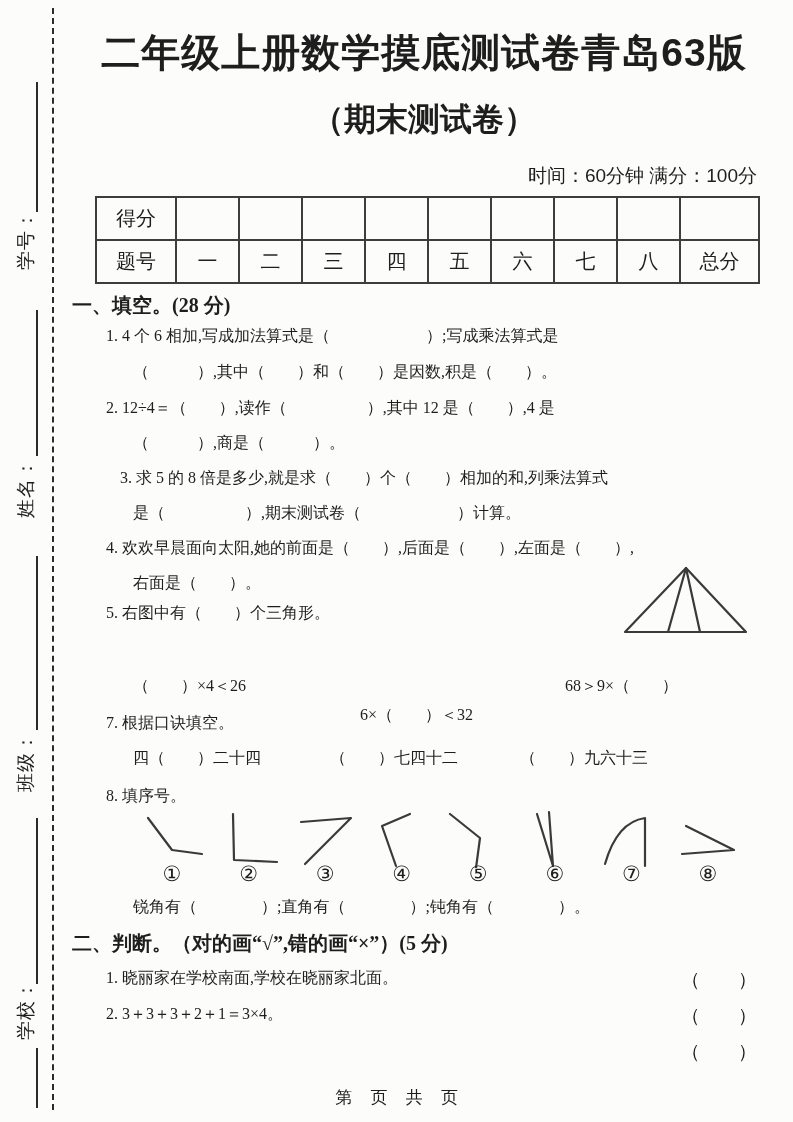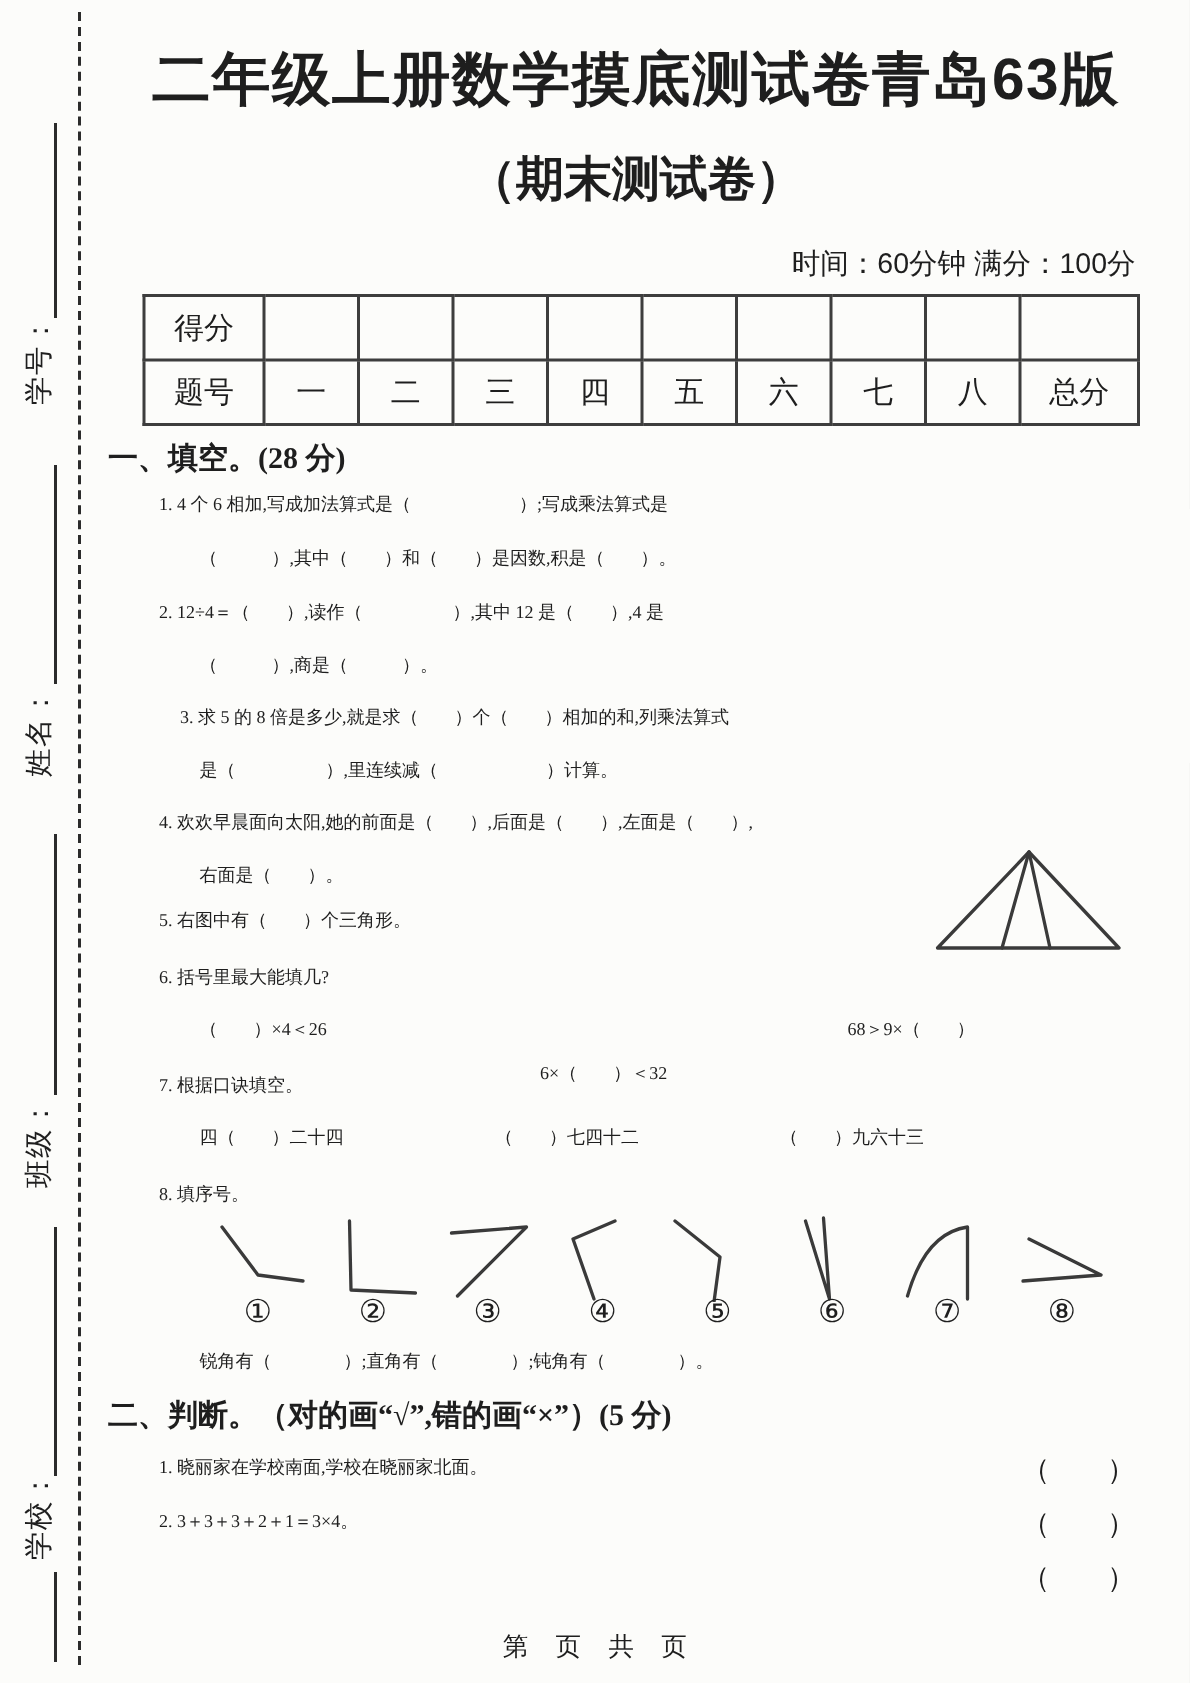--- a/index.html
+++ b/index.html
@@ -7,21 +7,21 @@
   .page{position:relative;width:793px;height:1122px;background:#fcfcfa;overflow:hidden;color:#1e1e1e;margin:0 auto;}
   .dashed-line{position:absolute;left:52px;top:8px;height:1102px;width:0;border-left:2px dashed #2b2b2b;}
   .side-rule{position:absolute;left:36px;width:2px;background:#2b2b2b;}
   .side-label{position:absolute;width:84px;height:24px;left:-17px;text-align:center;font-size:19px;letter-spacing:1px;transform:rotate(-90deg);white-space:nowrap;}
   .title{position:absolute;left:90px;top:26px;width:668px;text-align:center;font-size:39px;font-weight:bold;font-family:"Liberation Sans","DejaVu Sans",sans-serif;letter-spacing:1px;white-space:nowrap;}
   .subtitle{position:absolute;left:90px;top:98px;width:668px;text-align:center;font-size:32px;font-weight:bold;font-family:"Liberation Sans","DejaVu Sans",sans-serif;white-space:nowrap;}
   .time-info{position:absolute;left:95px;top:163px;width:662px;text-align:right;font-size:19px;font-family:"Liberation Sans","DejaVu Sans",sans-serif;white-space:nowrap;}
   table.score{position:absolute;left:95px;top:196px;border-collapse:collapse;table-layout:fixed;width:663px;}
   table.score td{border:2px solid #3d3d3d;height:41px;text-align:center;font-size:20px;padding:0;}
   .sec-heading{position:absolute;font-size:20px;font-weight:bold;white-space:nowrap;}
-  .ln{position:absolute;font-size:12px;white-space:nowrap;line-height:22px;}
+  .ln{position:absolute;font-size:16px;white-space:nowrap;line-height:22px;}
   .blank-right{position:absolute;font-size:19px;white-space:nowrap;}
   .fig-row{position:absolute;left:140px;top:810px;width:600px;display:flex;justify-content:space-between;}
   .fig-cell{width:64px;height:58px;}
   .num-row{position:absolute;left:140px;top:862px;width:600px;display:flex;justify-content:space-between;}
   .num-cell{width:64px;text-align:center;font-size:21px;}
   .footer{position:absolute;left:70px;top:1086px;width:660px;text-align:center;font-size:17px;letter-spacing:7px;white-space:nowrap;}
   svg .stk{fill:none;stroke:#3a3a3a;stroke-width:2.2;stroke-linecap:round;stroke-linejoin:round;}
 </style>
 </head>
 <body>
@@ -86,34 +86,33 @@
 
   <div class="sec-heading" style="left:72px;top:292px;">一、填空。(28 分)</div>
 
   <div class="ln" style="left:106px;top:325px;">1. 4 个 6 相加,写成加法算式是（　　　　　　）;写成乘法算式是</div>
   <div class="ln" style="left:133px;top:361px;">（　　　）,其中（　　）和（　　）是因数,积是（　　）。</div>
 
   <div class="ln" style="left:106px;top:397px;">2. 12÷4＝（　　）,读作（　　　　　）,其中 12 是（　　）,4 是</div>
   <div class="ln" style="left:133px;top:432px;">（　　　）,商是（　　　）。</div>
 
   <div class="ln" style="left:120px;top:467px;">3. 求 5 的 8 倍是多少,就是求（　　）个（　　）相加的和,列乘法算式</div>
-  <div class="ln" style="left:133px;top:502px;">是（　　　　　）,里连续减（　　　　　　）计算。</div>
+  <div class="ln" style="left:133px;top:502px;">是（　　　　　）,期末测试卷（　　　　　　）计算。</div>
 
   <div class="ln" style="left:106px;top:537px;">4. 欢欢早晨面向太阳,她的前面是（　　）,后面是（　　）,左面是（　　）,</div>
   <div class="ln" style="left:133px;top:572px;">右面是（　　）。</div>
 
   <div class="ln" style="left:106px;top:602px;">5. 右图中有（　　）个三角形。</div>
 
   <svg style="position:absolute;left:615px;top:560px;" width="140" height="80" viewBox="0 0 140 80">
     <polygon class="stk" points="10,72 71,8 131,72"></polygon>
     <line class="stk" x1="71" y1="8" x2="53" y2="72"></line>
     <line class="stk" x1="71" y1="8" x2="85" y2="72"></line>
   </svg>
 
-  <div class="ln" style="left:106px;top:640px;">6. 括号里最大能填几?</div>
   <div class="ln" style="left:133px;top:675px;">（　　）×4＜26</div>
   <div class="ln" style="left:360px;top:675px;margin-top:29px;">6×（　　）＜32</div>
   <div class="ln" style="left:565px;top:675px;">68＞9×（　　）</div>
 
   <div class="ln" style="left:106px;top:712px;">7. 根据口诀填空。</div>
   <div class="ln" style="left:133px;top:747px;">四（　　）二十四</div>
   <div class="ln" style="left:330px;top:747px;">（　　）七四十二</div>
   <div class="ln" style="left:520px;top:747px;">（　　）九六十三</div>
 
   <div class="ln" style="left:106px;top:785px;">8. 填序号。</div>

